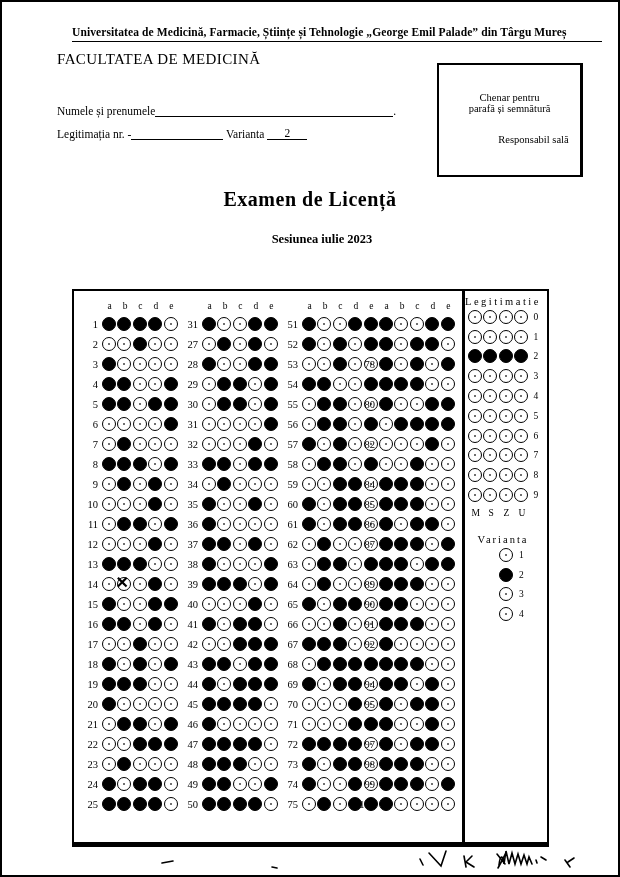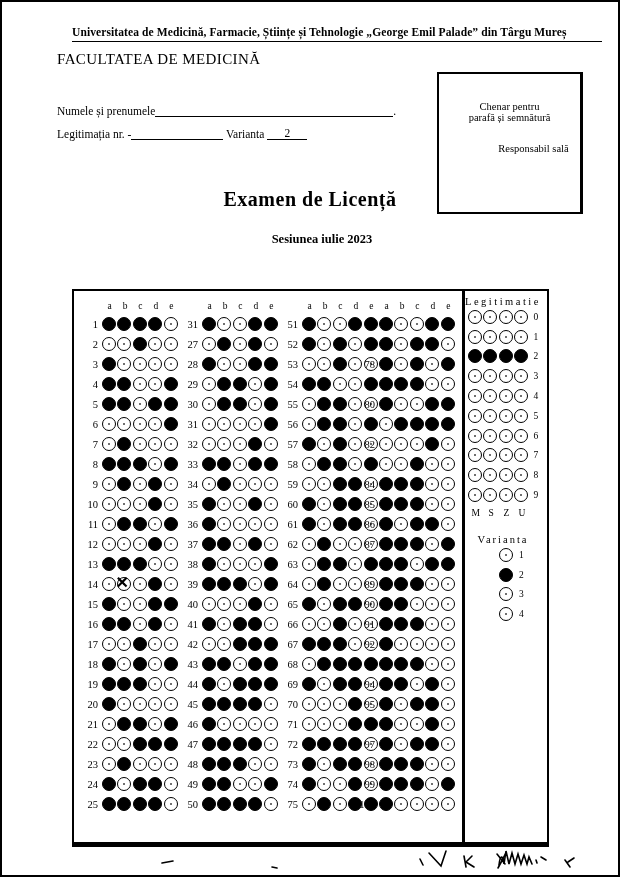--- a/index.html
+++ b/index.html
@@ -16,21 +16,21 @@
   }
   .faculty { position:absolute; left:55px; top:49px; font-size:15px; letter-spacing:.4px; }
   .program { position:absolute; left:55px; top:79px; font-size:13.5px; font-weight:bold; }
   .name-row { position:absolute; left:55px; top:102px; font-size:11.5px; }
   .legit-row { position:absolute; left:55px; top:125px; font-size:11.5px; }
   .blank { display:inline-block; border-bottom:1.2px solid #000; height:12px; vertical-align:bottom; }
   .blank.name { width:238px; }
   .blank.legnr { width:92px; }
   .blank.variant { width:40px; text-align:center; font-size:11.5px; }
   .stamp-box {
-    position:absolute; left:435px; top:70px; width:146px; height:142px;
+    position:absolute; left:435px; top:61px; width:146px; height:114px;
     border:2px solid #000; border-right-width:3px; box-sizing:border-box; text-align:center;
     font-size:10.5px;
   }
   .stamp-box .l1 { margin-top:27px; }
   .stamp-box .l3 { margin-top:20px;padding-left:48px; }
   
   .exam-title { position:absolute; left:0; top:186px; width:100%; text-align:center;
     font-size:20px; font-weight:bold; letter-spacing:.5px; }
   .exam-subtitle { position:absolute; left:12px; top:230px; width:100%; text-align:center;
     font-size:12.5px; font-weight:bold; }

